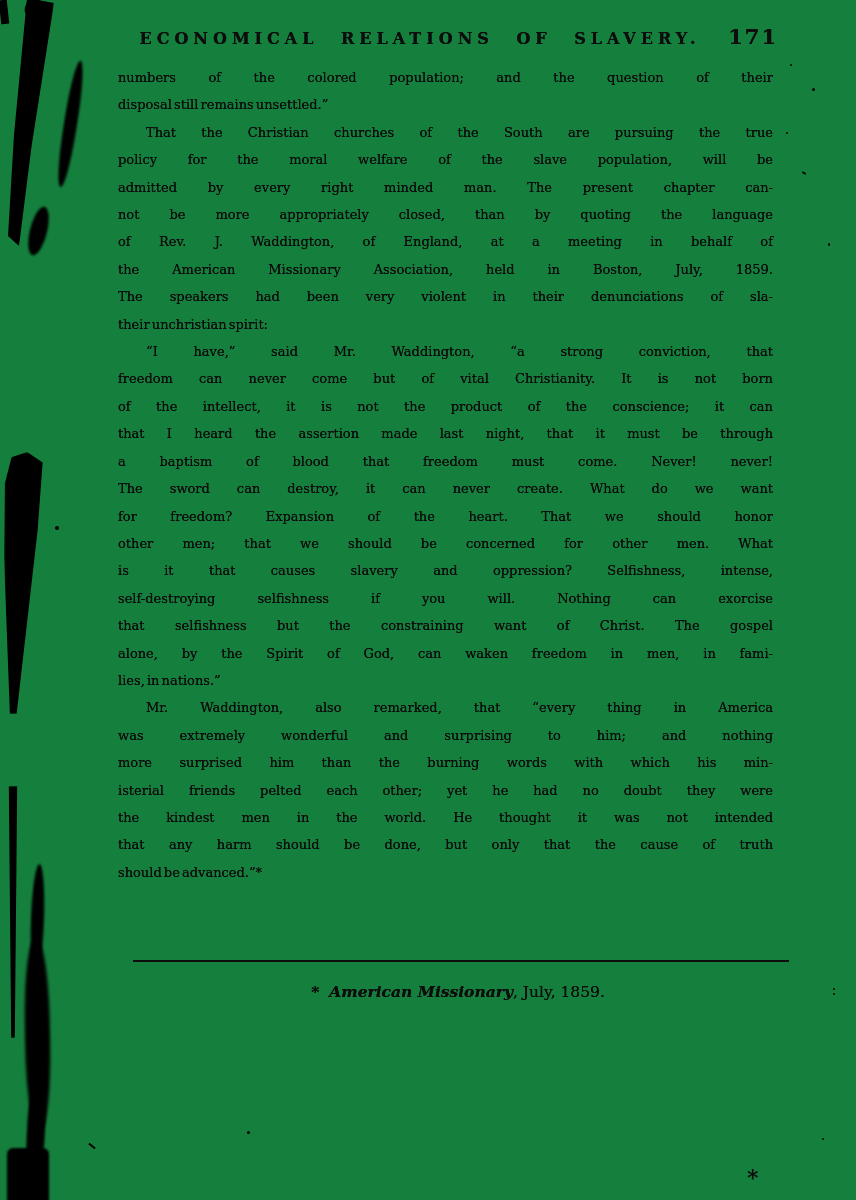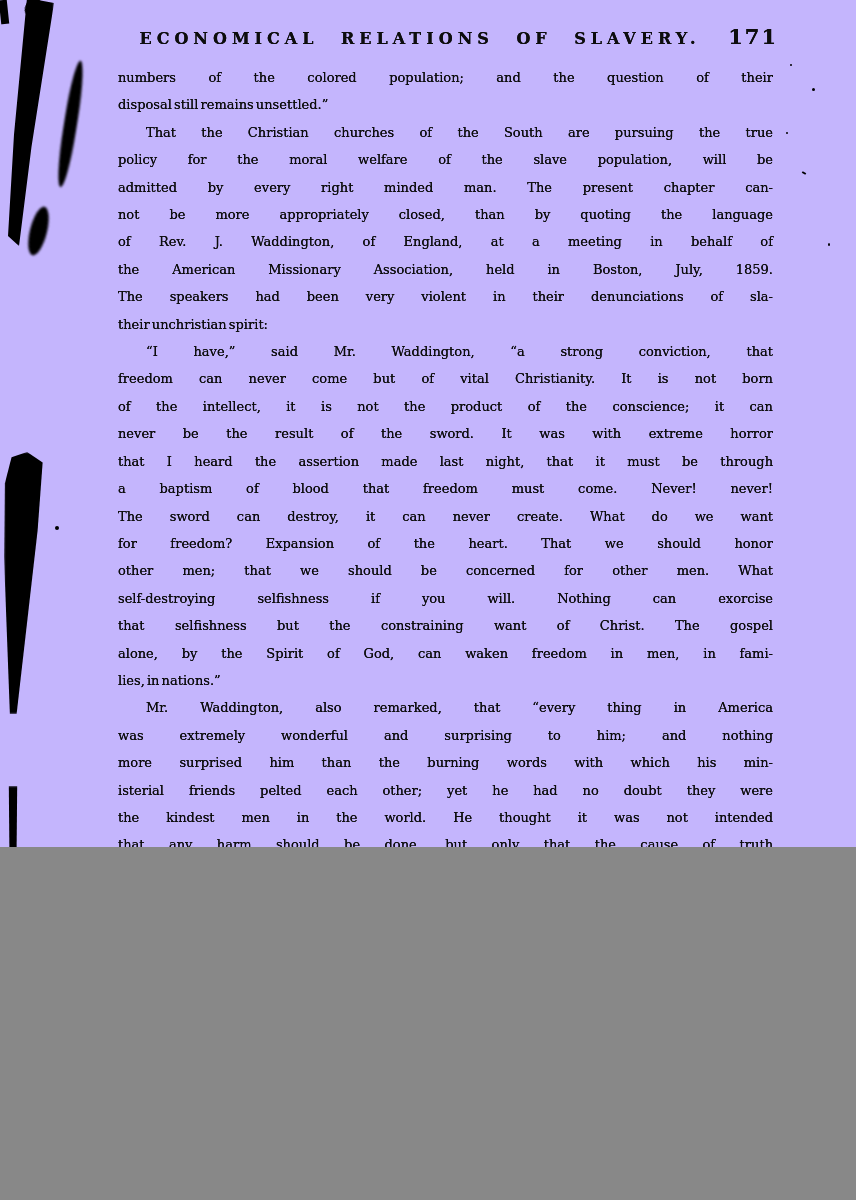--- a/index.html
+++ b/index.html
@@ -1,19 +1,19 @@
 <!DOCTYPE html>
 <html><head>
 <meta charset="utf-8">
 <style>
   html,body{margin:0;padding:0;background:#888;}
   .page{
     position:relative;
-    width:856px;height:847px;
-    background:#c4b5fd;
+    width:856px;height:1200px;
+    background:#15803d;
     overflow:hidden;
     font-family:"DejaVu Serif","Liberation Serif",serif;
     color:#0d0d0d;
   }
 
   
   .running-header{
     position:absolute;top:24px;left:118px;width:660px;
     display:flex;align-items:baseline;
   }
@@ -117,26 +117,26 @@
       <div class="line">policy for the moral welfare of the slave population, will be</div>
       <div class="line">admitted by every right minded man.  The present chapter can-</div>
       <div class="line">not be more appropriately closed, than by quoting the language</div>
       <div class="line">of Rev. J. Waddington, of England, at a meeting in behalf of</div>
       <div class="line">the American Missionary Association, held in Boston, July, 1859.</div>
       <div class="line">The speakers had been very violent in their denunciations of sla-</div>
       <div class="line last">their unchristian spirit:</div>
       <div class="line indent">“I have,” said Mr. Waddington, “a strong conviction, that</div>
       <div class="line">freedom can never come but of vital Christianity.  It is not born</div>
       <div class="line">of the intellect, it is not the product of the conscience; it can</div>
-      <div class="line">never be the result of the sword.  It was with extreme horror</div>
       <div class="line">that I heard the assertion made last night, that it must be through</div>
       <div class="line">a baptism of blood that freedom must come.  Never! never!</div>
       <div class="line">The sword can destroy, it can never create.  What do we want</div>
       <div class="line">for freedom?  Expansion of the heart.  That we should honor</div>
       <div class="line">other men; that we should be concerned for other men.  What</div>
+      <div class="line">is it that causes slavery and oppression?  Selfishness, intense,</div>
       <div class="line">self-destroying selfishness if you will.  Nothing can exorcise</div>
       <div class="line">that selfishness but the constraining want of Christ.  The gospel</div>
       <div class="line">alone, by the Spirit of God, can waken freedom in men, in fami-</div>
       <div class="line last">lies, in nations.”</div>
       <div class="line indent">Mr. Waddington, also remarked, that “every thing in America</div>
       <div class="line">was extremely wonderful and surprising to him; and nothing</div>
       <div class="line">more surprised him than the burning words with which his min-</div>
       <div class="line">isterial friends pelted each other; yet he had no doubt they were</div>
       <div class="line">the kindest men in the world.  He thought it was not intended</div>
       <div class="line">that any harm should be done, but only that the cause of truth</div>

